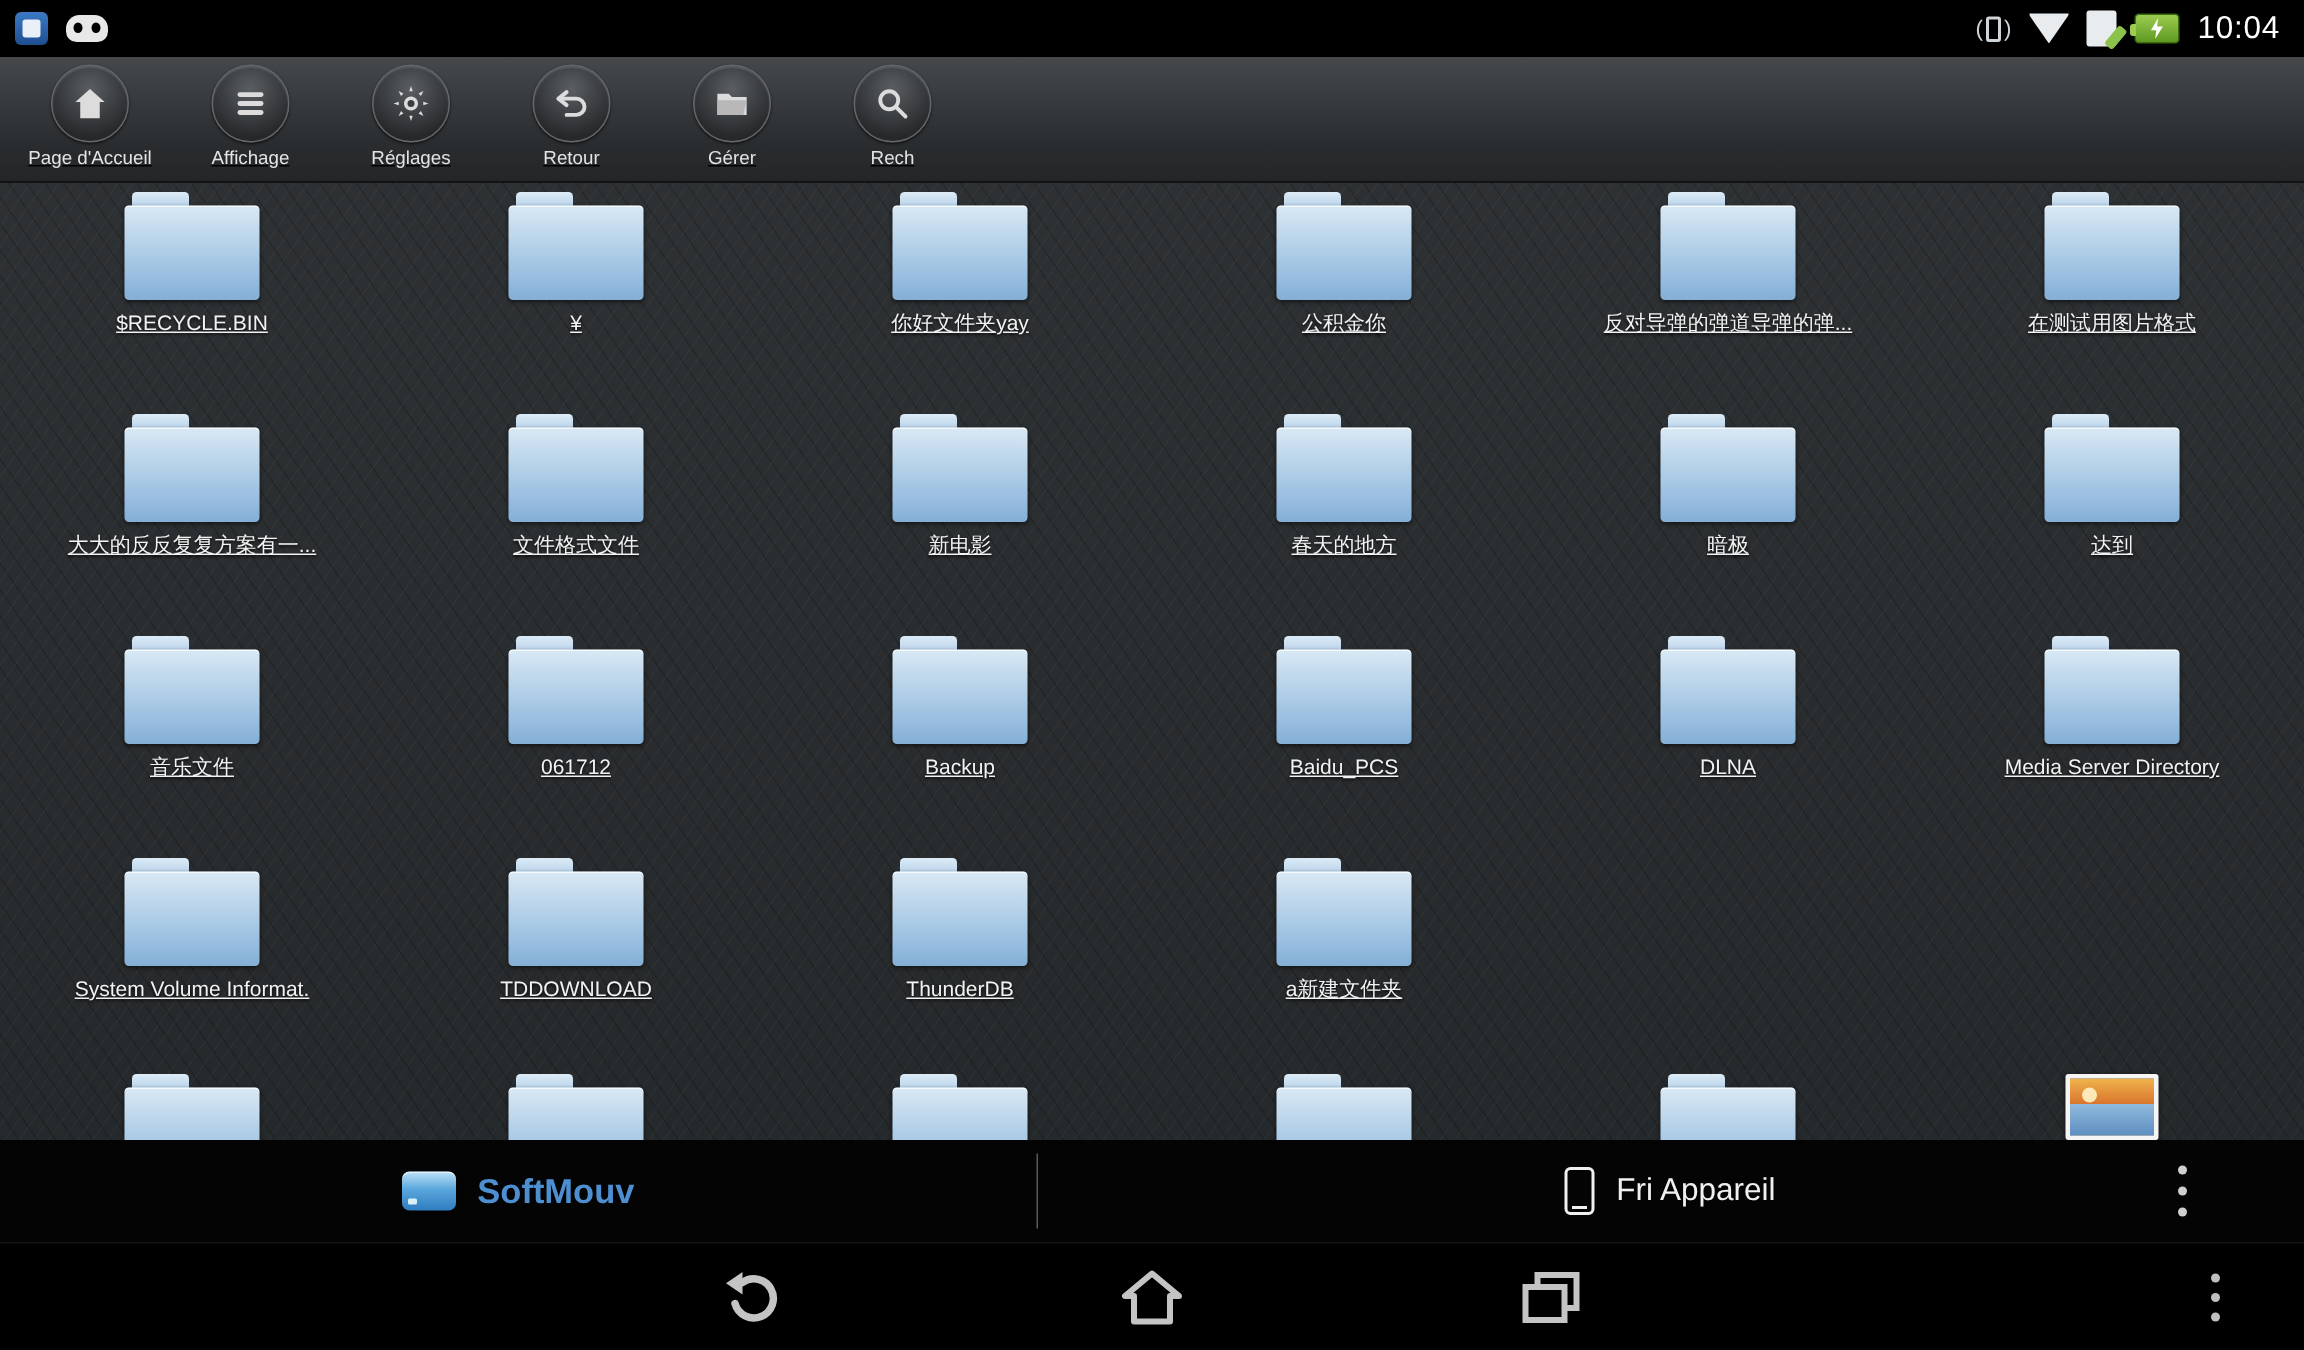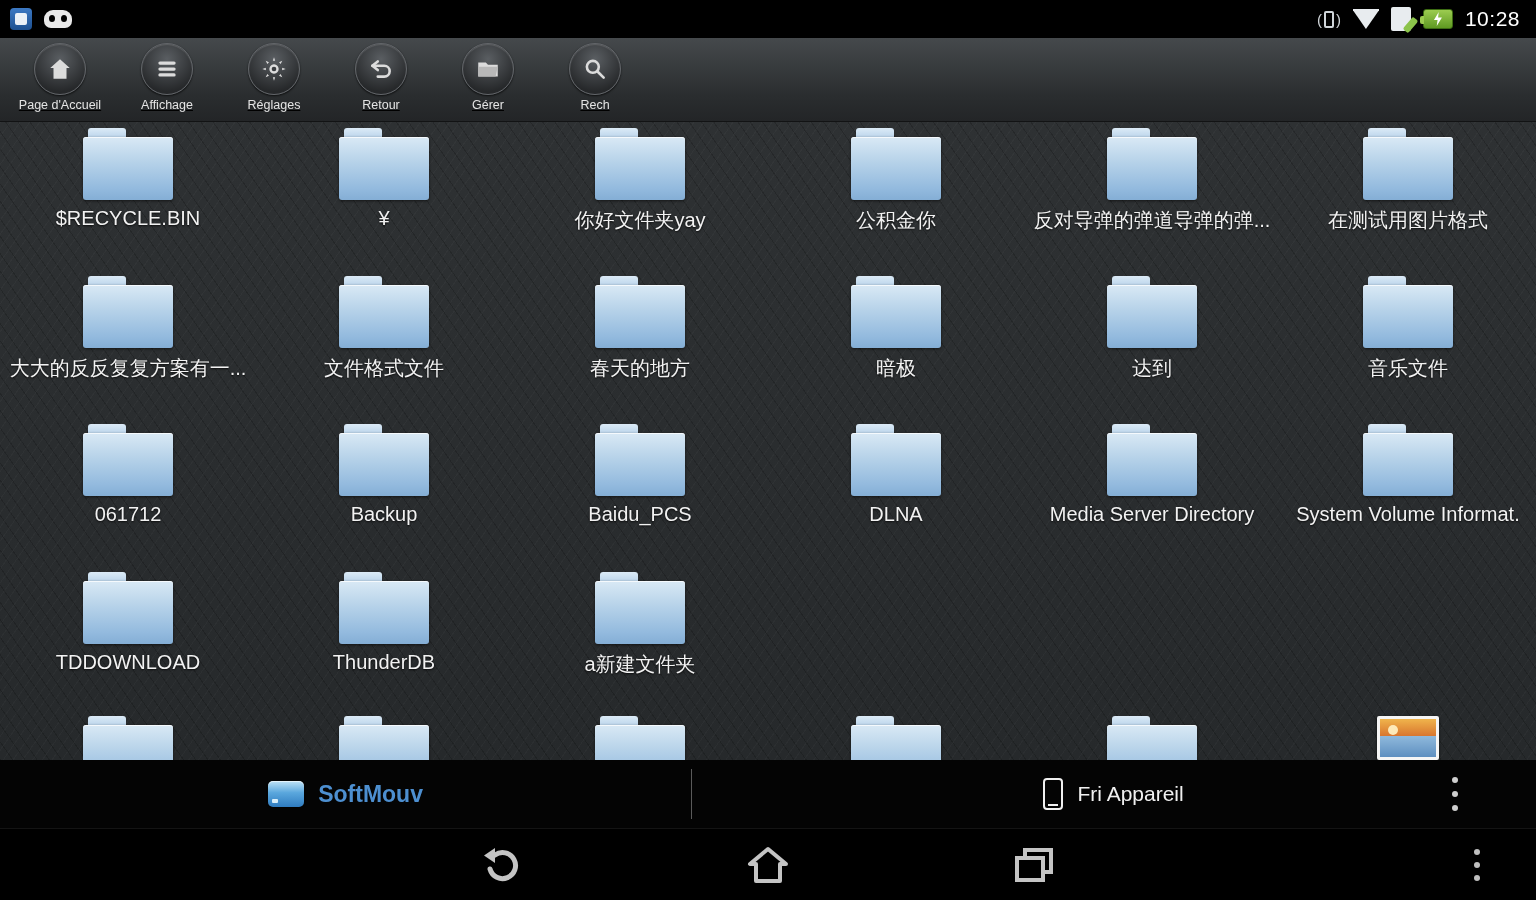--- a/index.html
+++ b/index.html
@@ -39,21 +39,21 @@
     background-image:
       repeating-linear-gradient(125deg, rgba(255,255,255,0.025) 0 1px, transparent 1px 8px),
       repeating-linear-gradient(55deg, rgba(0,0,0,0.18) 0 1px, transparent 1px 10px),
       linear-gradient(180deg, #2e3133, #26292b);
     overflow:hidden; }
   .grid { display:grid; grid-template-columns:repeat(6,1fr); }
   .cell { height:148px; display:flex; flex-direction:column; align-items:center; padding-top:6px; cursor:pointer; }
   .folder-icon { width:90px; height:72px; position:relative; flex:0 0 auto; }
   .folder-icon .ftab { position:absolute; left:5px; top:0; width:38px; height:13px; border-radius:3px 3px 0 0; background:linear-gradient(#dcebf7,#b0cde7); }
   .folder-icon .fbody { position:absolute; left:0; top:9px; right:0; bottom:0; border-radius:3px; background:linear-gradient(180deg,#d9e9f5 0%,#b6d2e9 40%,#93bade 82%,#84aed5 100%); box-shadow:inset 0 1px 0 rgba(255,255,255,.75), 0 1px 3px rgba(0,0,0,.55); }
-  .folder-label { margin-top:7px; font-size:20px; color:#f2f2f2; white-space:nowrap; text-shadow:0 1px 2px rgba(0,0,0,.8); }
+  .folder-label { margin-top:7px; font-size:14px; color:#f2f2f2; white-space:nowrap; text-shadow:0 1px 2px rgba(0,0,0,.8);text-decoration:underline; }
   .grid-partial { height:46px; overflow:hidden; display:grid; grid-template-columns:repeat(6,1fr); }
   .pcell { display:flex; justify-content:center; padding-top:2px; cursor:pointer; }
   .img-thumb { width:62px; height:44px; border:3px solid #f5f5f5; border-radius:2px; background:linear-gradient(180deg,#f0b44c 0%,#d8752e 45%,#8fb9dc 45%,#5e8fc0 100%); box-shadow:0 1px 3px rgba(0,0,0,.6); position:relative; }
   .img-thumb::after { content:""; position:absolute; left:8px; top:6px; width:10px; height:10px; border-radius:50%; background:#fde9b8; }
 
   
   .tabbar { height:68px; background:#040404; display:flex; align-items:center; position:relative; }
   .tab-left { width:45%; display:flex; align-items:center; justify-content:center; gap:14px; cursor:pointer; height:100%; }
   .tab-right { width:55%; display:flex; align-items:center; justify-content:center; gap:14px; cursor:pointer; height:100%; }
   .tab-divider { position:absolute; left:45%; top:9px; bottom:9px; width:1px; background:#5a5a5a; }
@@ -86,21 +86,21 @@
       <div class="vibrate">
           <span>(</span>
           <span class="ph"></span>
           <span>)</span>
         </div>
       <div class="wifi"></div>
       <div class="sdwrite"></div>
       <div class="battery">
           <div class="bolt"></div>
         </div>
-      <div class="sb-time">10:28</div>
+      <div class="sb-time">10:04</div>
     </div>
   </div>
 
   <div class="toolbar">
     <div class="tool">
       <div class="circle">
         <svg width="26" height="26" viewBox="0 0 24 24">
             <path d="M12 3 L3 11 H6 V21 H18 V11 H21 Z" fill="#dcdcdc"></path>
           </svg>
       </div>
@@ -206,20 +206,27 @@
             <div class="fbody"></div>
           </div>
           <div class="folder-label">大大的反反复复方案有一...</div>
         </div>
       <div class="cell">
           <div class="folder-icon">
             <div class="ftab"></div>
             <div class="fbody"></div>
           </div>
           <div class="folder-label">文件格式文件</div>
+        </div>
+      <div class="cell">
+          <div class="folder-icon">
+            <div class="ftab"></div>
+            <div class="fbody"></div>
+          </div>
+          <div class="folder-label">新电影</div>
         </div>
       <div class="cell">
           <div class="folder-icon">
             <div class="ftab"></div>
             <div class="fbody"></div>
           </div>
           <div class="folder-label">春天的地方</div>
         </div>
       <div class="cell">
           <div class="folder-icon">

